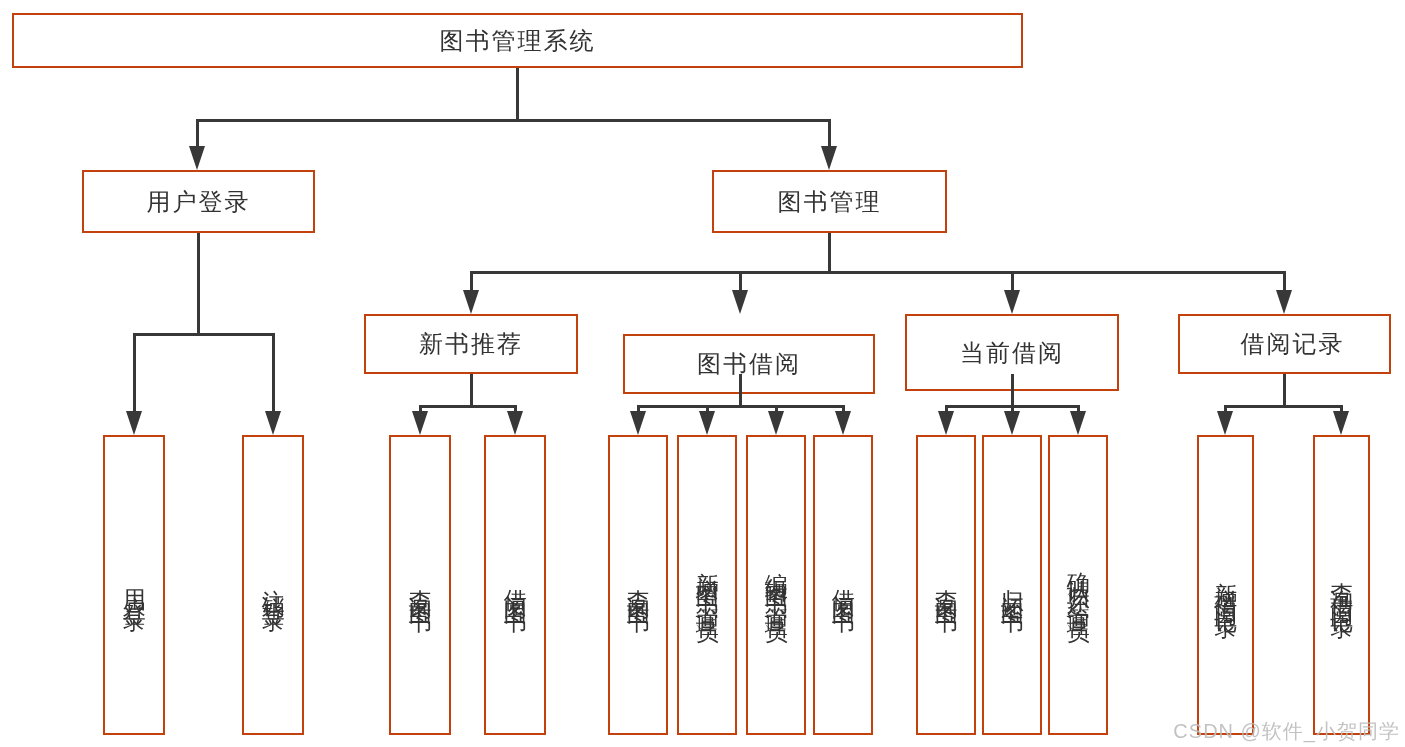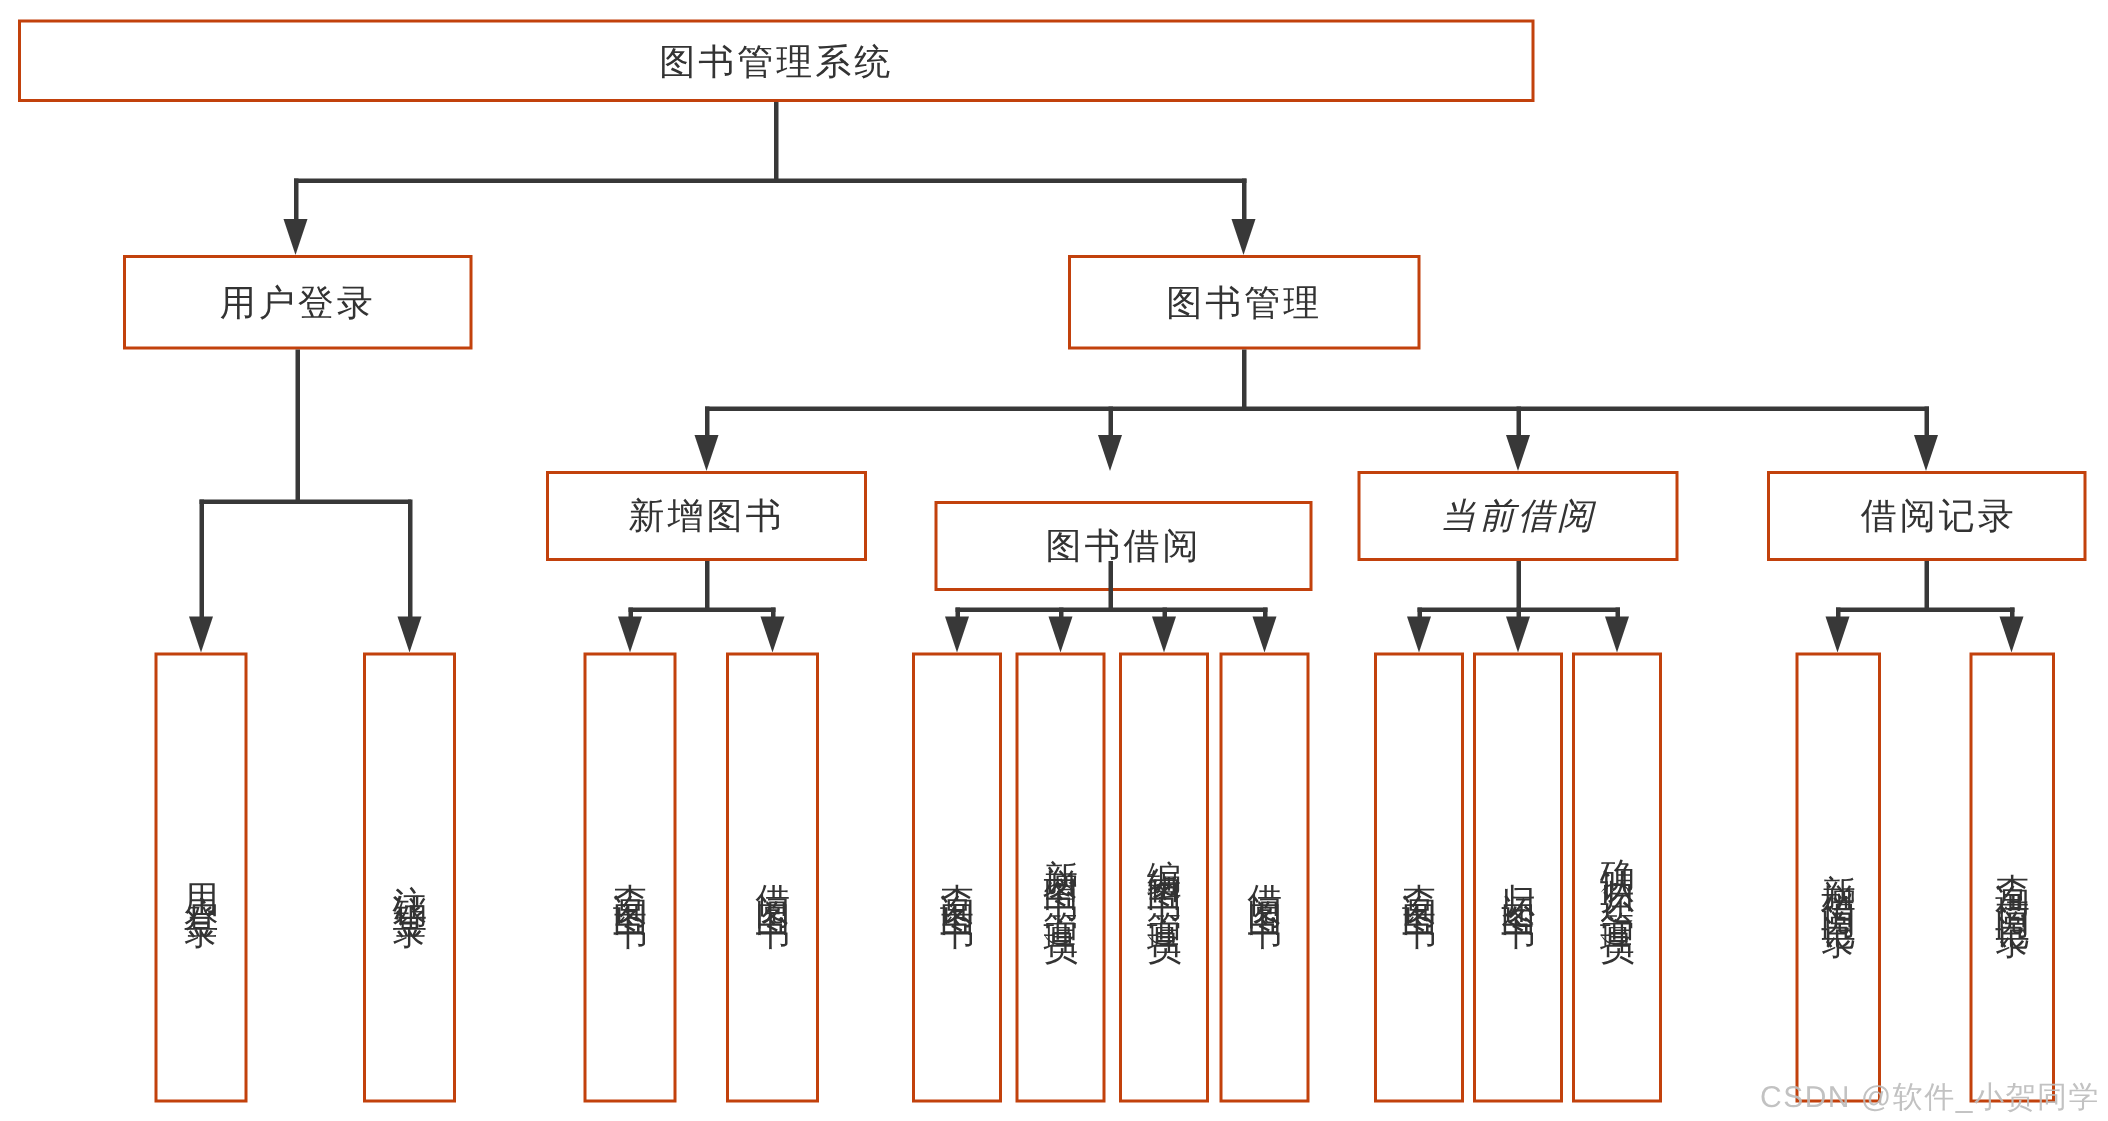--- a/index.html
+++ b/index.html
@@ -103,26 +103,26 @@
   <div class="vline" style="left:470px; top:271px; height:22px;"></div>
   <div class="vline" style="left:739px; top:271px; height:22px;"></div>
   <div class="vline" style="left:1011px; top:271px; height:22px;"></div>
   <div class="vline" style="left:1283px; top:271px; height:22px;"></div>
   <div class="arrow" style="left:463px; top:290px;"></div>
   <div class="arrow" style="left:732px; top:290px;"></div>
   <div class="arrow" style="left:1004px; top:290px;"></div>
   <div class="arrow" style="left:1276px; top:290px;"></div>
 
   <div class="box" style="left:364px; top:314px; width:214px; height:60px;">
-    <span class="hlabel">新增图书</span>
+    <span class="hlabel">新书推荐</span>
   </div>
   <div class="box" style="left:623px; top:314px; width:252px; height:60px;margin-top:20px;">
     <span class="hlabel">图书借阅</span>
   </div>
-  <div class="box" style="left:905px; top:314px; width:214px; height:60px;font-style:italic;">
+  <div class="box" style="left:905px; top:314px; width:214px; height:77px;">
     <span class="hlabel">当前借阅</span>
   </div>
   <div class="box" style="left:1178px; top:314px; width:213px; height:60px;padding-left:16px;">
     <span class="hlabel">借阅记录</span>
   </div>
 
   <div class="vline" style="left:470px; top:374px; height:33px;"></div>
   <div class="vline" style="left:739px; top:374px; height:33px;"></div>
   <div class="vline" style="left:1011px; top:374px; height:33px;"></div>
   <div class="vline" style="left:1283px; top:374px; height:33px;"></div>

